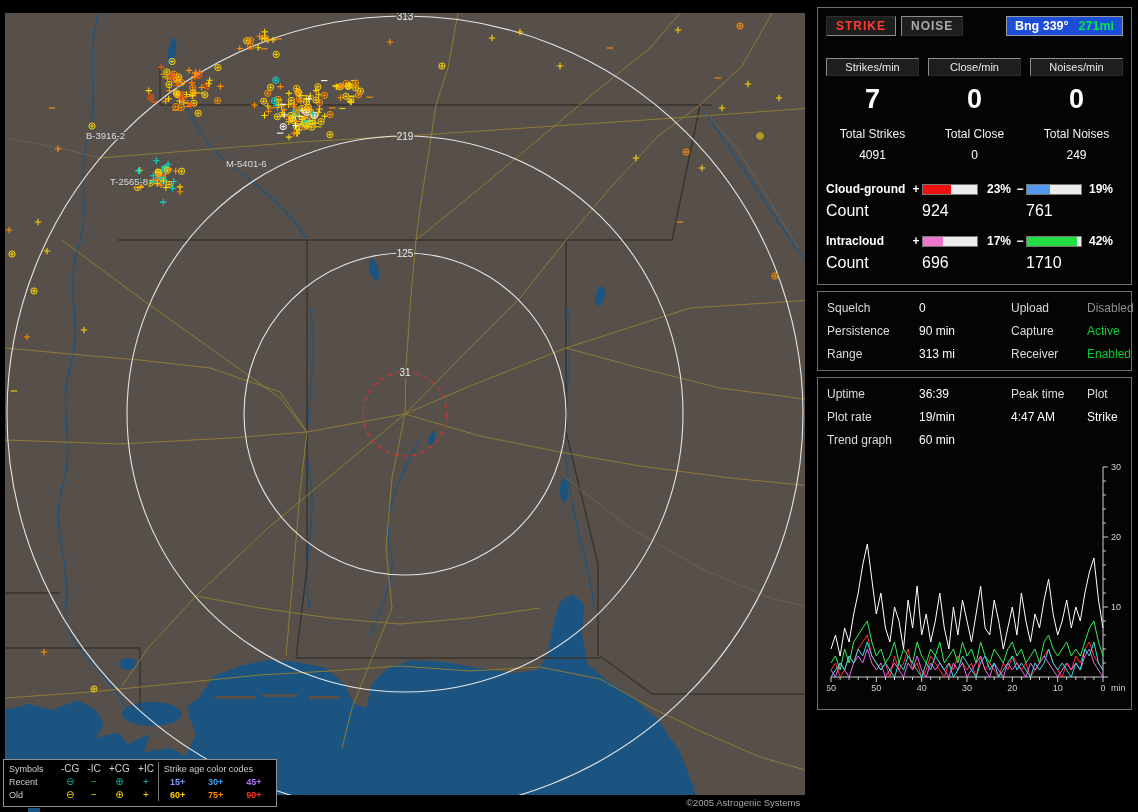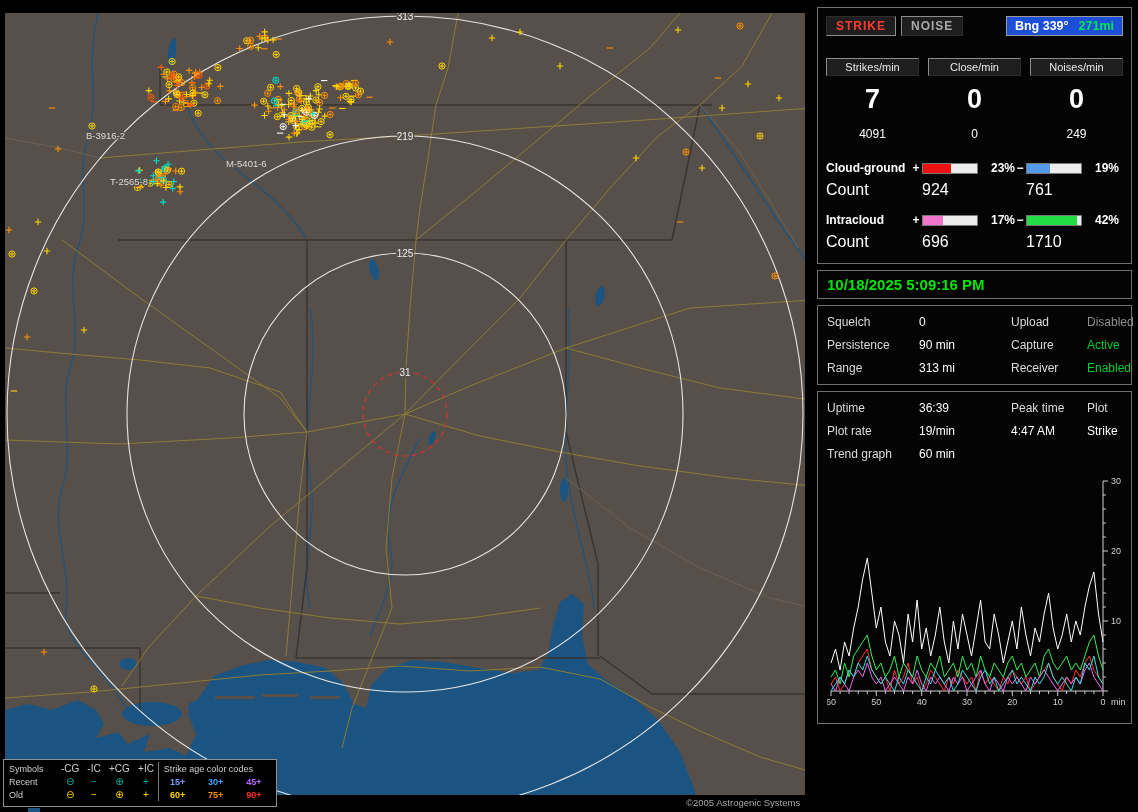--- a/index.html
+++ b/index.html
@@ -52,21 +52,21 @@
   .totvals { margin-top:7px; margin-bottom:20px; color:#fff; }
 
   .dist-title { color:#b4b4b4; font-size:11.5px; border-bottom:1px solid #666;
                 padding-bottom:3px; margin-bottom:10px; }
   .dist-row { display:grid; grid-template-columns:84px 12px 56px 36px 12px 56px 32px;
               align-items:center; font-size:12px; margin-bottom:6px; }
   .dlabel { font-weight:bold; color:#fff; }
   .sign { color:#fff; font-weight:bold; text-align:center; }
   .bar { display:block; height:11px; background:#ececec; border:1px solid #777; overflow:hidden; }
   .fill { display:block; height:100%; }
-  .pct { font-weight:bold; color:#fff; padding-left:13px; }
+  .pct { font-weight:bold; color:#fff; padding-left:6px;text-align:center; }
   .dist-count { display:grid; grid-template-columns:84px 12px 92px 12px 1fr;
                 font-size:16px; color:#fff; margin-bottom:14px; }
 
   .p-dt { padding:5px 9px; color:#00e600; font-weight:bold; font-size:15px; }
 
   .p-status { padding:9px 9px; display:grid; grid-template-columns:92px 92px 76px 1fr;
               row-gap:9px; font-size:12px; }
   .slabel { color:#dcdcdc; }
   .sval { color:#fff; }
   .green { color:#00cc33 !important; }
@@ -802,20 +802,25 @@
       <div class="ratehdrs">
         <div class="btn3d ratehdr">Strikes/min</div>
         <div class="btn3d ratehdr">Close/min</div>
         <div class="btn3d ratehdr">Noises/min</div>
       </div>
       <div class="ratevals">
         <div>7</div>
         <div>0</div>
         <div>0</div>
       </div>
+      <div class="totlabels">
+        <div>Total Strikes</div>
+        <div>Total Close</div>
+        <div>Total Noises</div>
+      </div>
       <div class="totvals">
         <div>4091</div>
         <div>0</div>
         <div>249</div>
       </div>
 
 
       <div class="dist-row">
         <span class="dlabel">Cloud-ground</span>
         <span class="sign">+</span>
@@ -852,23 +857,20 @@
       </div>
       <div class="dist-count" style="margin-bottom:2px;">
         <span>Count</span>
         <span></span>
         <span>696</span>
         <span></span>
         <span>1710</span>
       </div>
     </div>
 
-    <div class="panel p-dt">
-      <span>10/18/2025 5:09:16 PM</span>
-    </div>
 
     <div class="panel p-status">
       <span class="slabel">Squelch</span>
       <span class="sval">0</span>
       <span class="slabel">Upload</span>
       <span class="sval dim">Disabled</span>
 
       <span class="slabel">Persistence</span>
       <span class="sval">90 min</span>
       <span class="slabel">Capture</span>

